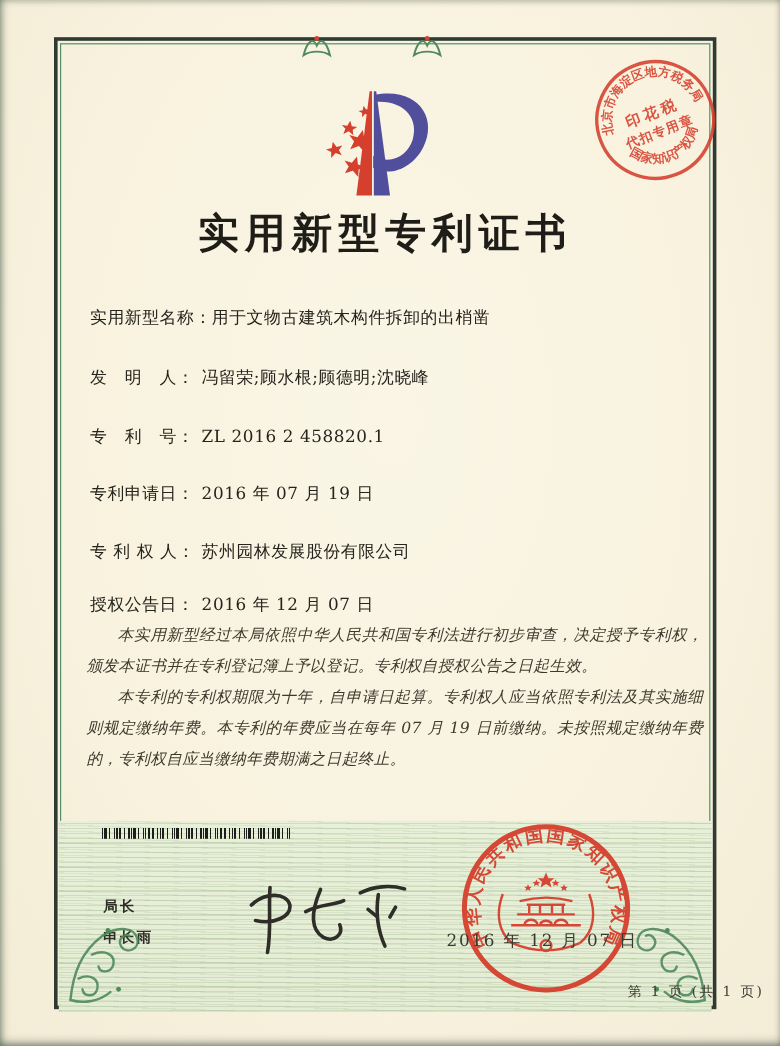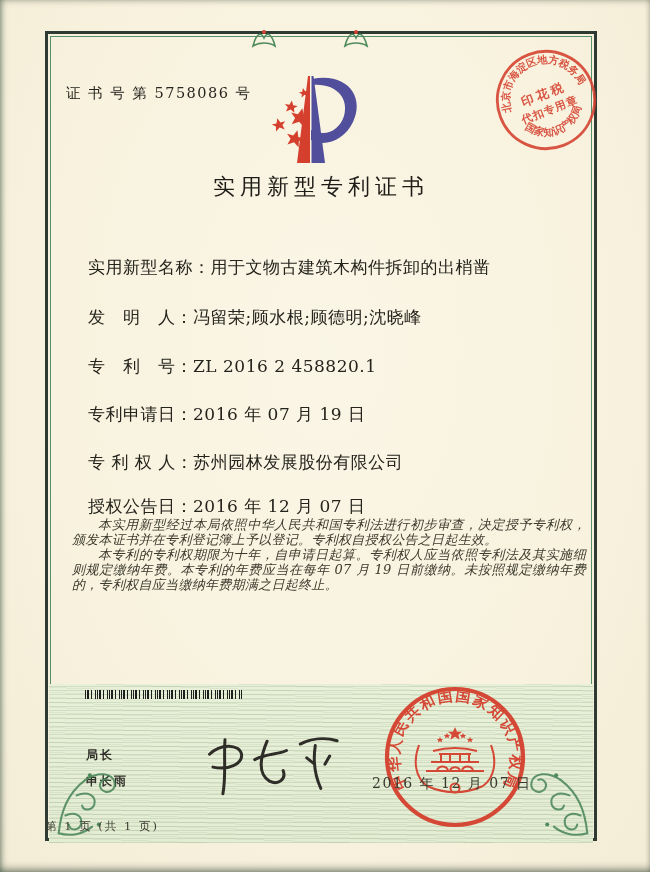--- a/index.html
+++ b/index.html
@@ -21,30 +21,30 @@
   .frame-inner{
     position:absolute;left:2px;top:2px;right:2px;bottom:2px;
     border:1px solid #55906c;
   }
   .cert-no{
     position:absolute;left:66px;top:84px;
     font-size:14.5px;letter-spacing:1.5px;color:#26251f;
   }
   .title{
     position:absolute;left:45px;top:172px;width:552px;text-align:center;
-    font-size:22px;font-weight:400;letter-spacing:5px;color:#1f1d18;
+    font-size:34px;font-weight:700;letter-spacing:5px;color:#1f1d18;
   }
   .field-row{
-    position:absolute;left:88px;white-space:nowrap;
-    font-size:17px;color:#24231c;letter-spacing:.5px;
+    position:absolute;left:75px;white-space:nowrap;
+    font-size:14px;color:#24231c;letter-spacing:.5px;
   }
   .field-row .lbl{display:inline-block;min-width:93px;}
   .paras{
     position:absolute;left:72px;top:517px;width:514px;
-    font-size:13px;line-height:15px;color:#3c3a2e;
+    font-size:13px;line-height:26px;color:#3c3a2e;
     text-align:justify;font-style:italic;letter-spacing:.3px;
   }
   .paras p{margin:0;text-indent:2em;}
   
   .green-section{
     position:absolute;left:49px;top:684px;width:544px;height:159px;
     background:
       repeating-linear-gradient(0deg, rgba(120,155,95,.22) 0 1px, rgba(240,246,228,0) 1px 4px),
       repeating-linear-gradient(2deg, rgba(110,150,100,.12) 0 1px, rgba(240,246,228,0) 1px 5px),
       linear-gradient(#e9f0da,#e4ecd4);
@@ -64,21 +64,21 @@
   }
   .signature-svg{position:absolute;left:198px;top:728px;transform:rotate(-2deg);}
   .seal-svg{position:absolute;left:375px;top:677px;opacity:.95;}
   .seal-date{
     position:absolute;left:372px;top:775px;width:180px;
     font-size:14px;color:#3a392f;letter-spacing:1.5px;white-space:nowrap;z-index:5;
   }
   .tax-stamp{position:absolute;left:492px;top:46px;transform:rotate(-21deg);opacity:.88;}
   .logo-svg{position:absolute;left:248px;top:72px;}
   .footer{
-    position:absolute;left:45px;top:819px;width:592px;text-align:left;
+    position:absolute;left:45px;top:819px;width:592px;text-align:right;
     font-size:11.5px;color:#3e3d33;letter-spacing:2px;z-index:6;
   }
   .flourish{position:absolute;z-index:4;}
   .flourish.bl{left:52px;top:762px;}
   .flourish.br{right:56px;top:762px;transform:scaleX(-1);}
   .topmotif{position:absolute;top:26px;z-index:4;}
   .topmotif.l{left:249px;}
   .topmotif.r{left:341px;transform:scaleX(-1);}
   svg text{font-family:"DejaVu Serif","Liberation Serif",serif;}
 </style>
@@ -93,21 +93,20 @@
 
   <svg class="topmotif l" width="30" height="24" viewBox="0 0 30 24">
     <path d="M4,20 C7,8 12,5 15,12 C18,5 23,8 26,20 C20,16 10,16 4,20 Z" fill="none" stroke="#4f8a5c" stroke-width="1.6"></path>
     <circle cx="15" cy="6" r="2" fill="#d5402e"></circle>
   </svg>
   <svg class="topmotif r" width="30" height="24" viewBox="0 0 30 24">
     <path d="M4,20 C7,8 12,5 15,12 C18,5 23,8 26,20 C20,16 10,16 4,20 Z" fill="none" stroke="#4f8a5c" stroke-width="1.6"></path>
     <circle cx="15" cy="6" r="2" fill="#d5402e"></circle>
   </svg>
 
-  <div class="cert-no">证 书 号 第 5758086 号</div>
 
   <svg class="logo-svg" width="130" height="95" viewBox="0 0 130 95">
     <path d="M64,7 C100,0 117,26 105,50 C97,67 78,76 63,68 L63,58 C79,66 92,57 96,44 C101,27 89,11 64,13 Z" fill="#514f9c"></path>
     <polygon points="60,4 62,4 62,91 49,91" fill="#d5402e"></polygon>
     <polygon points="63.5,4 65.5,4 77,91 63.5,91" fill="#514f9c"></polygon>
     <g fill="#d5402e">
       <path d="M0,-1 L0.294,-0.309 L1,-0.309 L0.476,0.118 L0.647,0.809 L0,0.382 L-0.647,0.809 L-0.476,0.118 L-1,-0.309 L-0.294,-0.309 Z" transform="translate(56,21) scale(5) rotate(-12)"></path>
       <path d="M0,-1 L0.294,-0.309 L1,-0.309 L0.476,0.118 L0.647,0.809 L0,0.382 L-0.647,0.809 L-0.476,0.118 L-1,-0.309 L-0.294,-0.309 Z" transform="translate(43,35) scale(6.5) rotate(8)"></path>
       <path d="M0,-1 L0.294,-0.309 L1,-0.309 L0.476,0.118 L0.647,0.809 L0,0.382 L-0.647,0.809 L-0.476,0.118 L-1,-0.309 L-0.294,-0.309 Z" transform="translate(52,46) scale(10) rotate(14)"></path>
       <path d="M0,-1 L0.294,-0.309 L1,-0.309 L0.476,0.118 L0.647,0.809 L0,0.382 L-0.647,0.809 L-0.476,0.118 L-1,-0.309 L-0.294,-0.309 Z" transform="translate(31,53) scale(7) rotate(-14)"></path>

